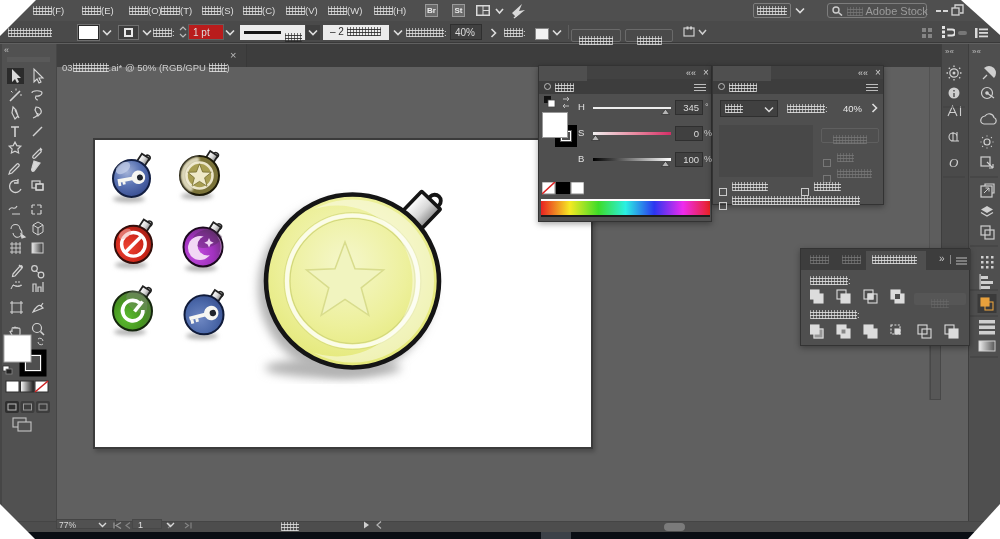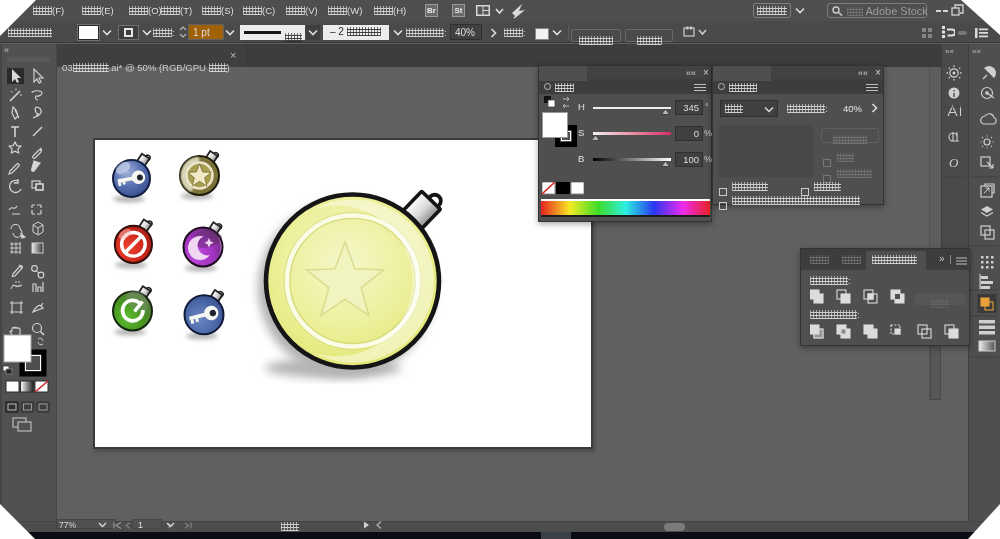--- a/index.html
+++ b/index.html
@@ -176,21 +176,21 @@
 <div class="abs" style="left:118px;top:25px;width:21px;height:15px;background:#3d3d3d;border:1px solid #707070"></div>
 <div class="abs" style="left:124px;top:28px;width:9px;height:9px;border:2.5px solid #e8e8e8"></div>
 <svg class="abs" style="left:142px;top:29px" width="10" height="8" viewBox="0 0 10 8">
         <path d="M1 1.5l4 4 4-4" stroke="#ddd" stroke-width="1.6" fill="none"></path>
       </svg>
 <div class="abs txt" style="left:153px;top:28px"><i class="z" style="width:19px"></i>:</div>
 <svg class="abs" style="left:179px;top:26px" width="8" height="12" viewBox="0 0 8 12">
         <path d="M1 4l3-3 3 3" stroke="#bbb" stroke-width="1.2" fill="none"></path>
         <path d="M1 8l3 3 3-3" stroke="#bbb" stroke-width="1.2" fill="none"></path>
       </svg>
-<div class="abs" style="left:188px;top:24px;width:36px;height:16px;background:#a16207;border:1px solid #616161;color:#dcdcdc;font-size:10px;line-height:15px;padding-left:4px">1 pt</div>
+<div class="abs" style="left:188px;top:24px;width:36px;height:16px;background:#b91c1c;border:1px solid #616161;color:#dcdcdc;font-size:10px;line-height:15px;padding-left:4px">1 pt</div>
 <svg class="abs" style="left:225px;top:29px" width="10" height="8" viewBox="0 0 10 8">
         <path d="M1 1.5l4 4 4-4" stroke="#ddd" stroke-width="1.6" fill="none"></path>
       </svg>
 <div class="abs" style="left:240px;top:25px;width:65px;height:15px;background:#ececec"></div>
 <div class="abs" style="left:244px;top:31px;width:37px;height:2.5px;background:#161616"></div>
 <div class="abs" style="left:285px;top:27px"><i class="z zk" style="width:17px"></i></div>
 <div class="abs" style="left:306px;top:25px;width:14px;height:15px;background:#3f3f3f"></div>
 <svg class="abs" style="left:308px;top:29px" width="10" height="8" viewBox="0 0 10 8">
         <path d="M1 1.5l4 4 4-4" stroke="#ddd" stroke-width="1.6" fill="none"></path>
       </svg>

